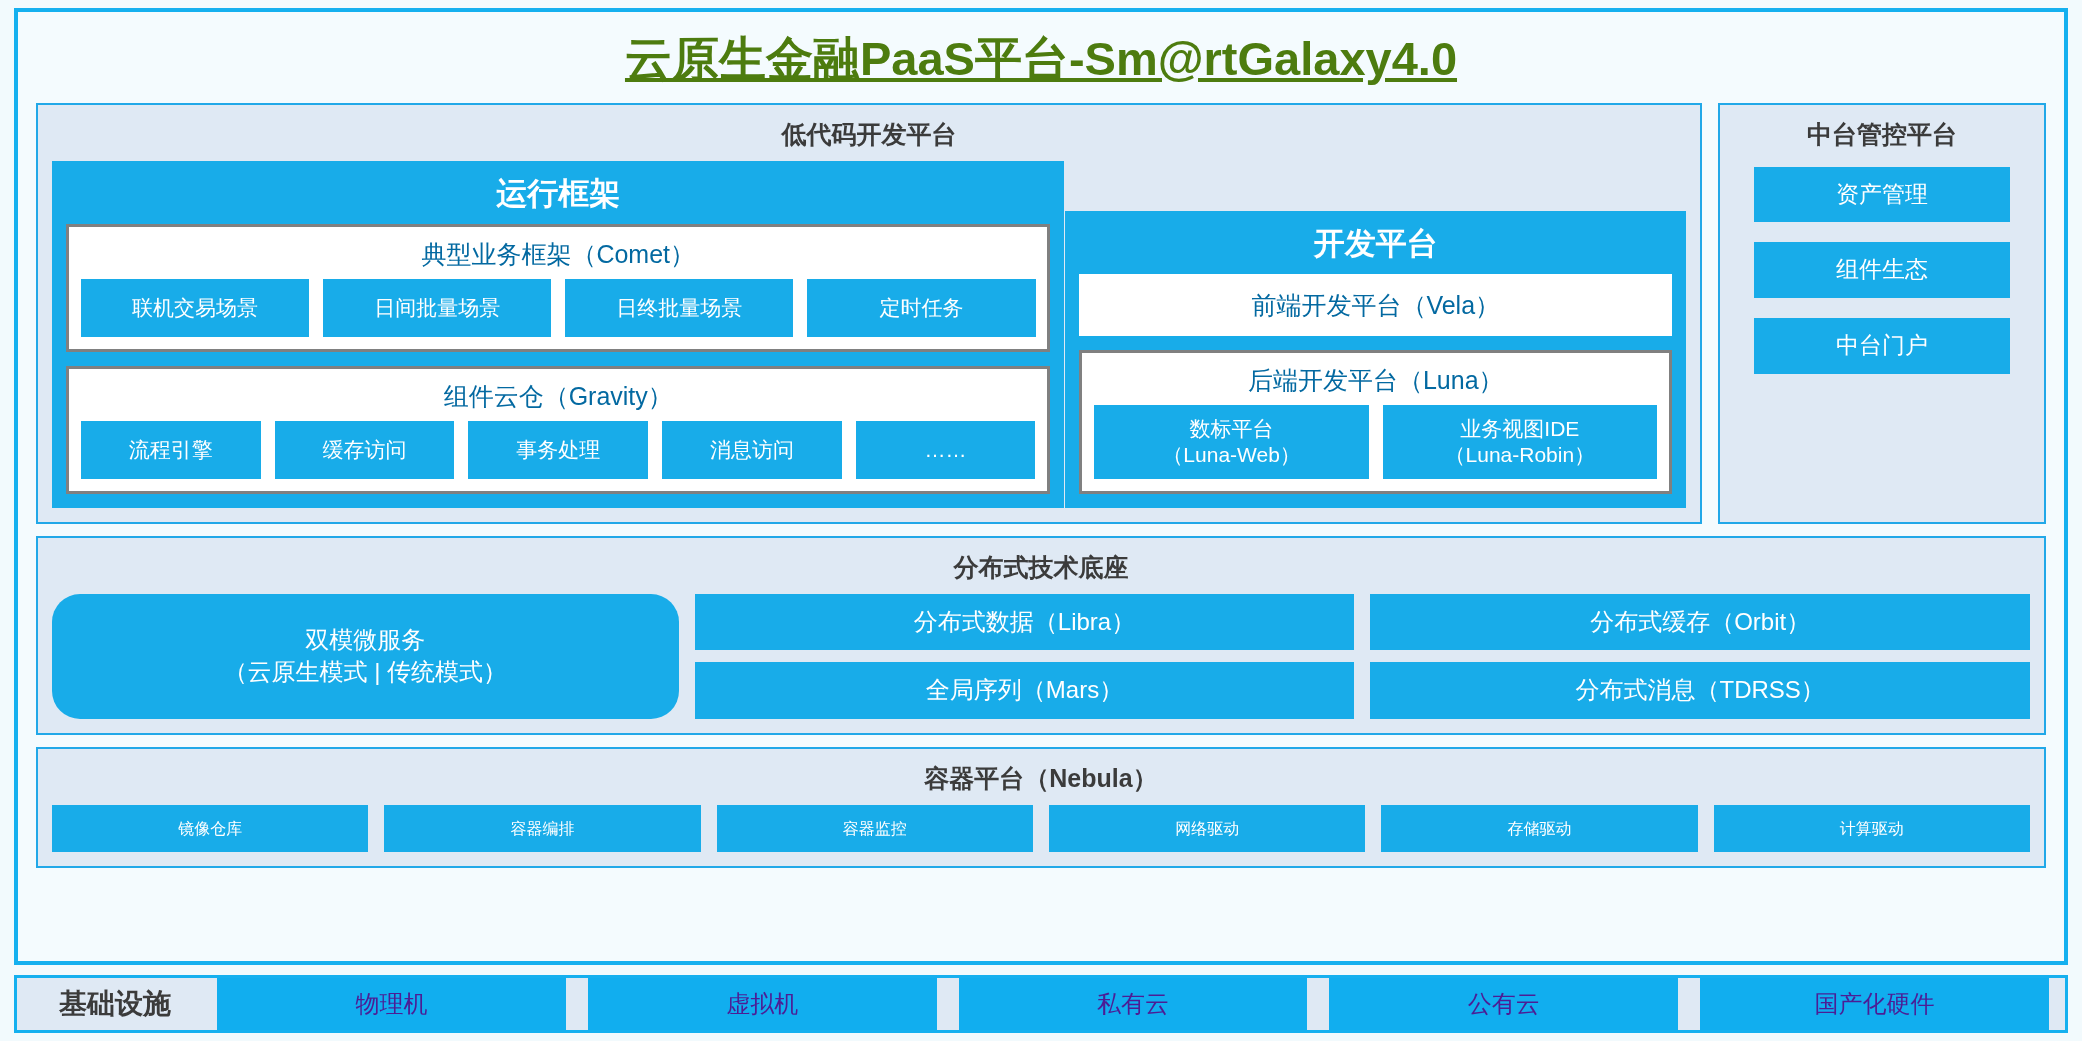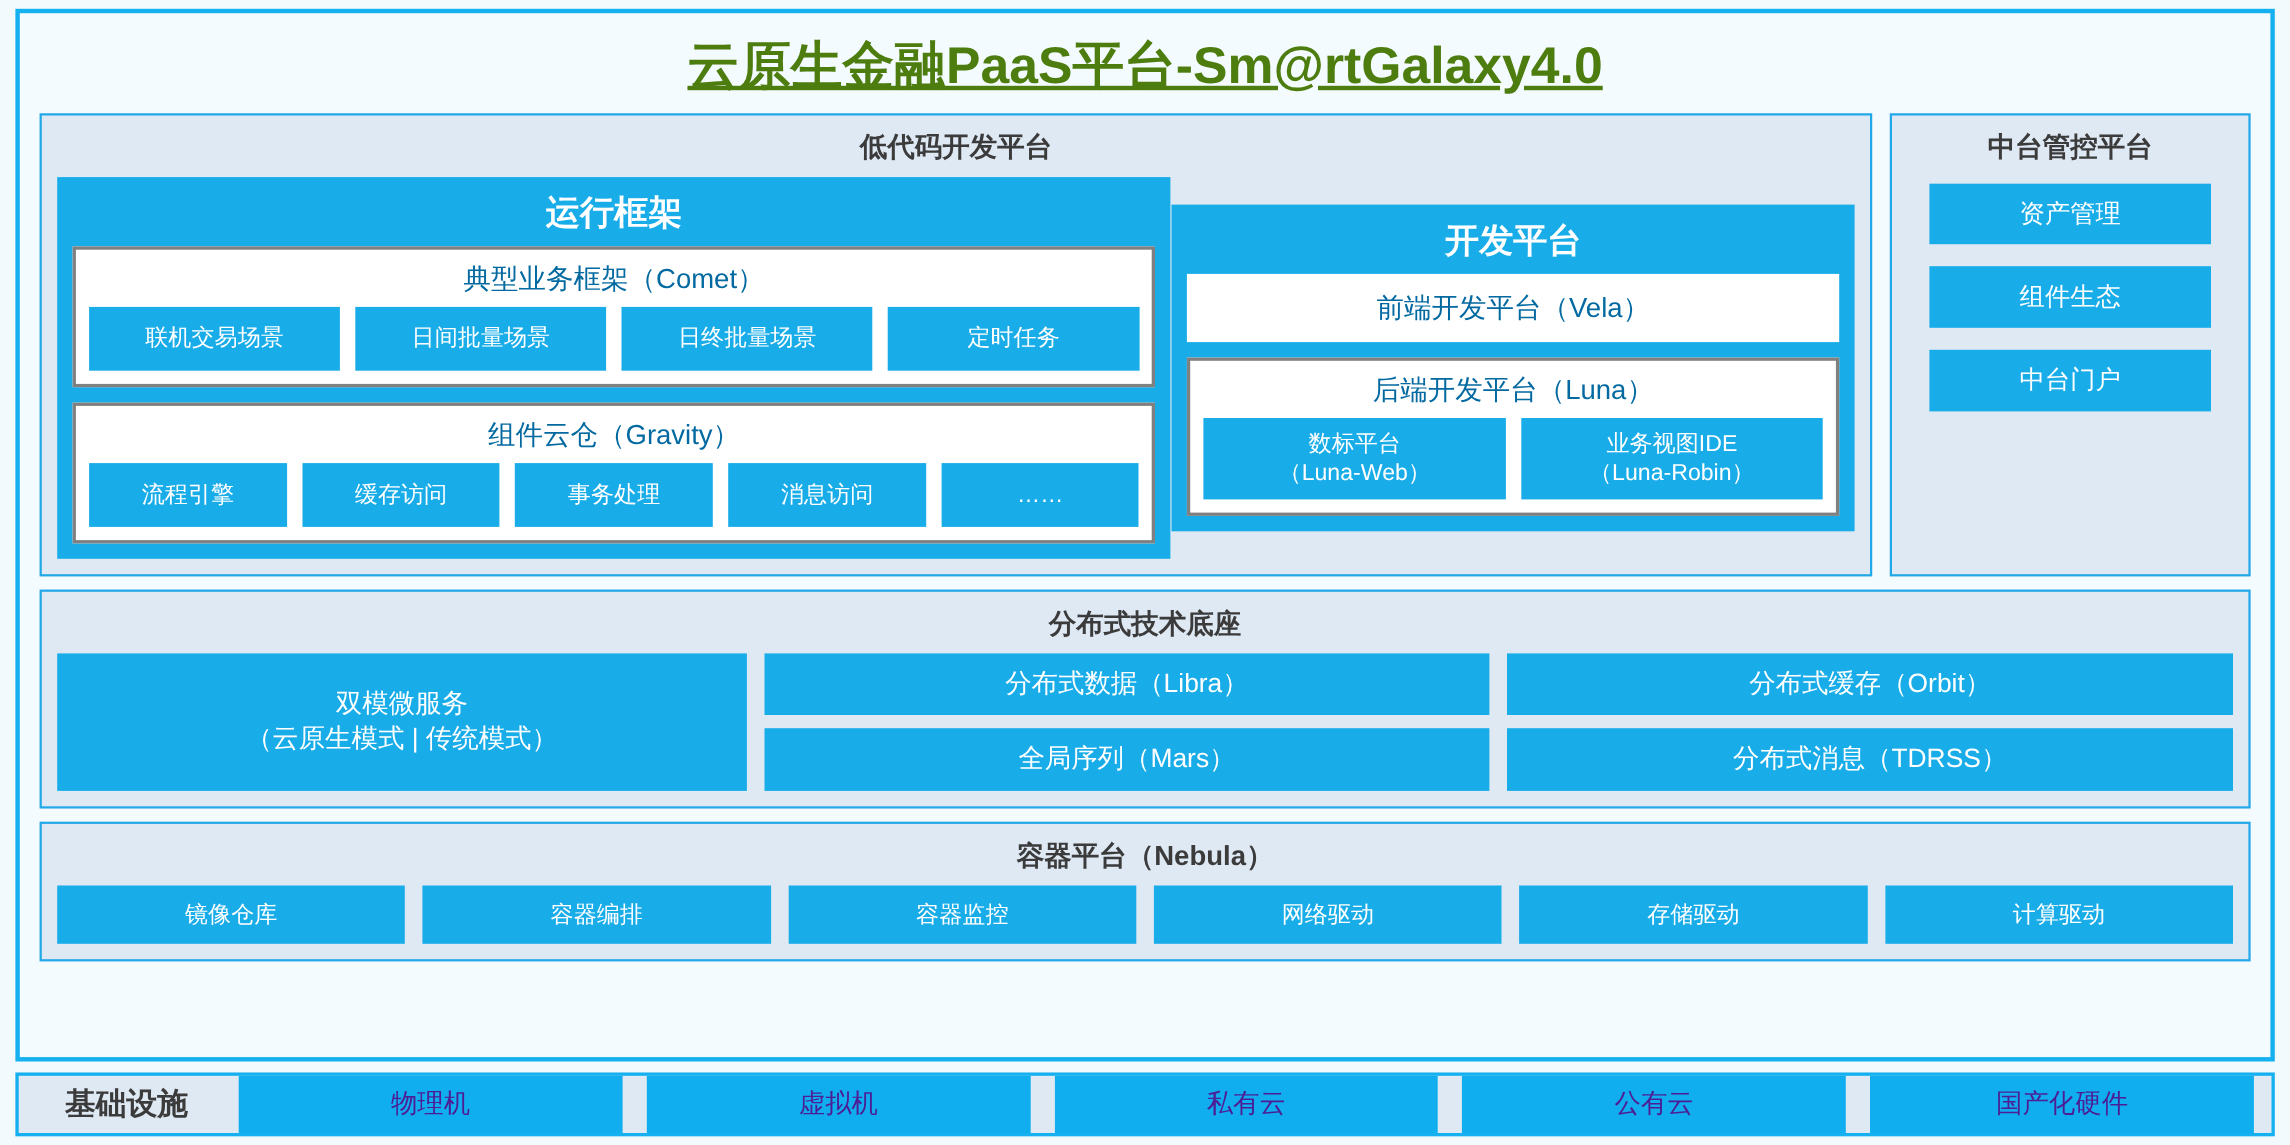--- a/index.html
+++ b/index.html
@@ -74,21 +74,21 @@
     margin-bottom: 12px;
   }
   .lowcode {
     flex: 1 1 auto;
     display: flex;
     flex-direction: column;
   }
   .lowcode-body {
     display: flex;
     gap: 1px;
-    align-items: center;
+    align-items: flex-end;
     border-radius: 19px;
   }
   .ctrl-platform {
     width: 328px;
     flex: 0 0 328px;
     display: flex;
     flex-direction: column;
   }
   .ctrl-list {
     display: flex;
@@ -203,32 +203,33 @@
     line-height: 1.35;
     display: flex;
     align-items: center;
     justify-content: center;
     flex: 1 1 0;
     white-space: nowrap;
   }
   .dist-chip.block {
     flex-direction: column;
     height: 100%;
+    border-radius: 28px;
   }
 
   
   .container-chips {
     display: flex;
     gap: 16px;
   }
   .container-chip {
     flex: 1 1 0;
     background: #18ace9;
     color: #ffffff;
-    font-size: 21px;
+    font-size: 16px;
     text-align: center;
     padding: 14px 4px;
     line-height: 1.2;
     white-space: nowrap;
   }
 
   
   .infra {
     box-sizing: border-box;
     border: 3px solid #15b0ef;

